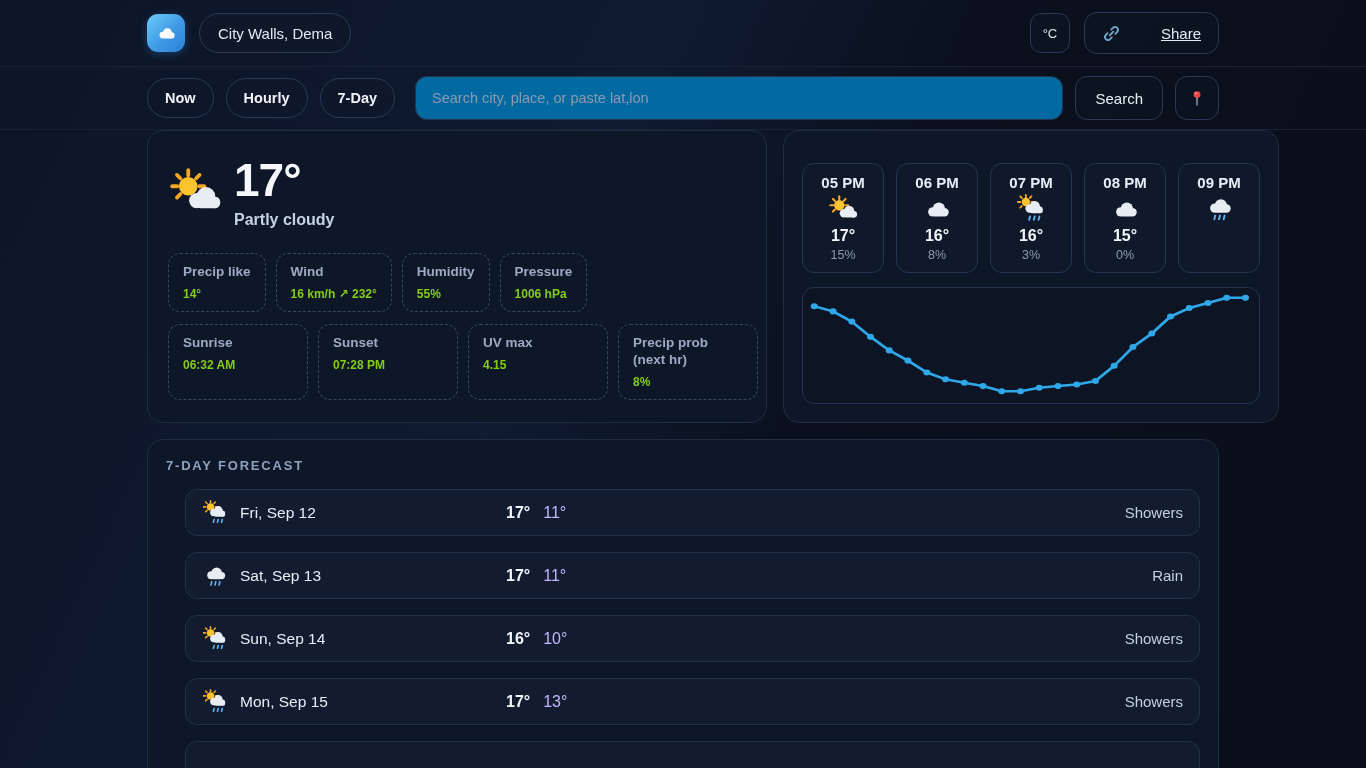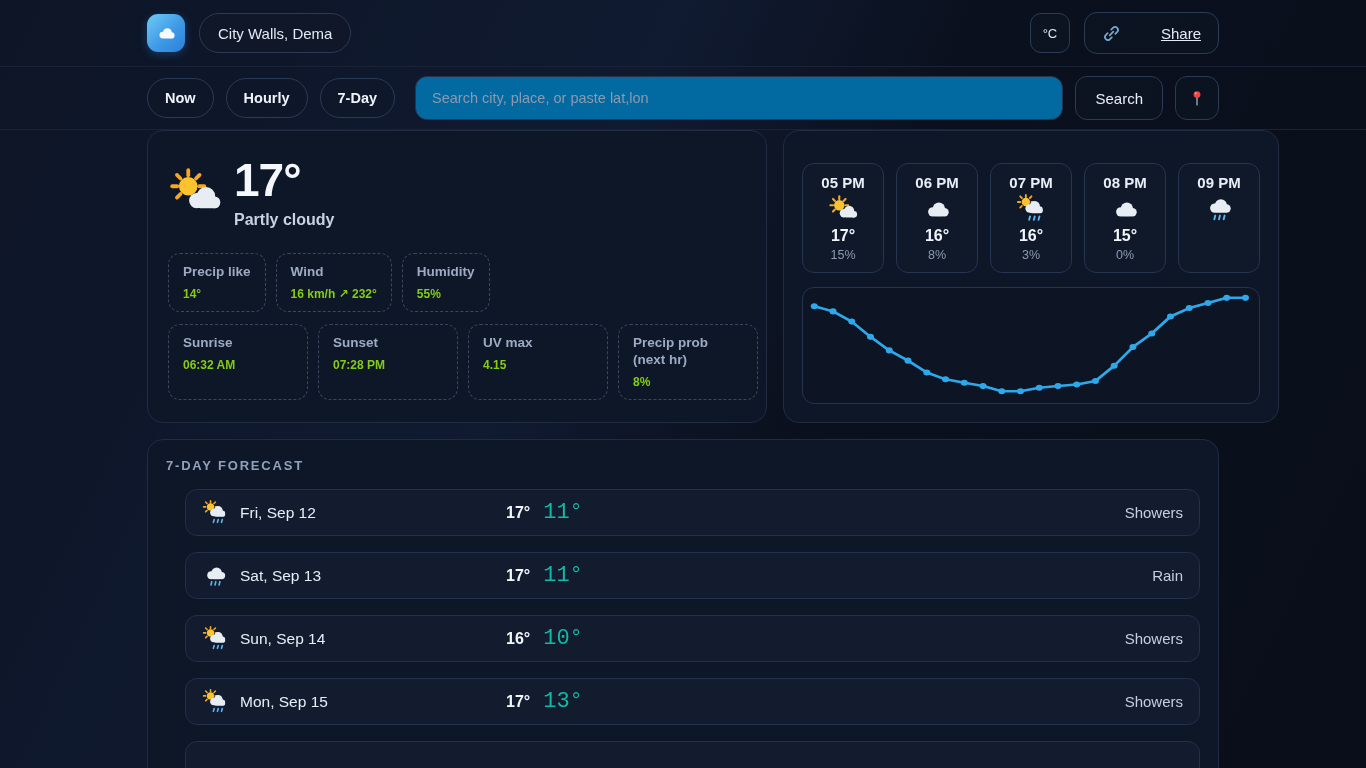--- a/index.html
+++ b/index.html
@@ -77,21 +77,21 @@
   .chart-box { margin-top:14px; border:1px solid #253350; border-radius:12px; height:117px;
                overflow:hidden; background:rgba(13,21,36,.4); }
   .chart-box svg { width:100%; height:100%; display:block; }
 
   .daily-card { margin-top:16px; }
   .day-row { display:flex; align-items:center; height:47px; border:1px solid #233049;
              border-radius:12px; background:#121c2e; padding:0 16px; margin-top:16px;margin-left:19px; }
   .day-icon { width:26px; height:26px; flex:0 0 26px; }
   .day-name { font-size:15.5px; color:#e8eef7; margin-left:12px; width:266px; }
   .day-hi { font-size:16px; font-weight:800; color:#f2f6fb; }
-  .day-lo { font-size:22px; color:#14b8a6; margin-left:13px;font-family:Liberation Mono, monospace; }
+  .day-lo { font-size:16px; color:#c4b5fd; margin-left:13px; }
   .day-cond { margin-left:auto; font-size:15px; color:#c4cfdf; }
 
   .hidden-defs { position:absolute; width:0; height:0; overflow:hidden; }
 </style>
 </head>
 <body>
 
 <svg class="hidden-defs" aria-hidden="true">
   <defs>
     <symbol id="i-logo-cloud" viewBox="0 0 64 64">
@@ -230,20 +230,24 @@
           <div class="t-label">Precip like</div>
           <div class="t-value">14°</div>
         </div>
         <div class="tile">
           <div class="t-label">Wind</div>
           <div class="t-value">16 km/h ↗ 232°</div>
         </div>
         <div class="tile">
           <div class="t-label">Humidity</div>
           <div class="t-value">55%</div>
+        </div>
+        <div class="tile">
+          <div class="t-label">Pressure</div>
+          <div class="t-value">1006 hPa</div>
         </div>
       </div>
       <div class="stats row2">
         <div class="tile">
           <div class="t-label">Sunrise</div>
           <div class="t-value">06:32 AM</div>
         </div>
         <div class="tile">
           <div class="t-label">Sunset</div>
           <div class="t-value">07:28 PM</div>

